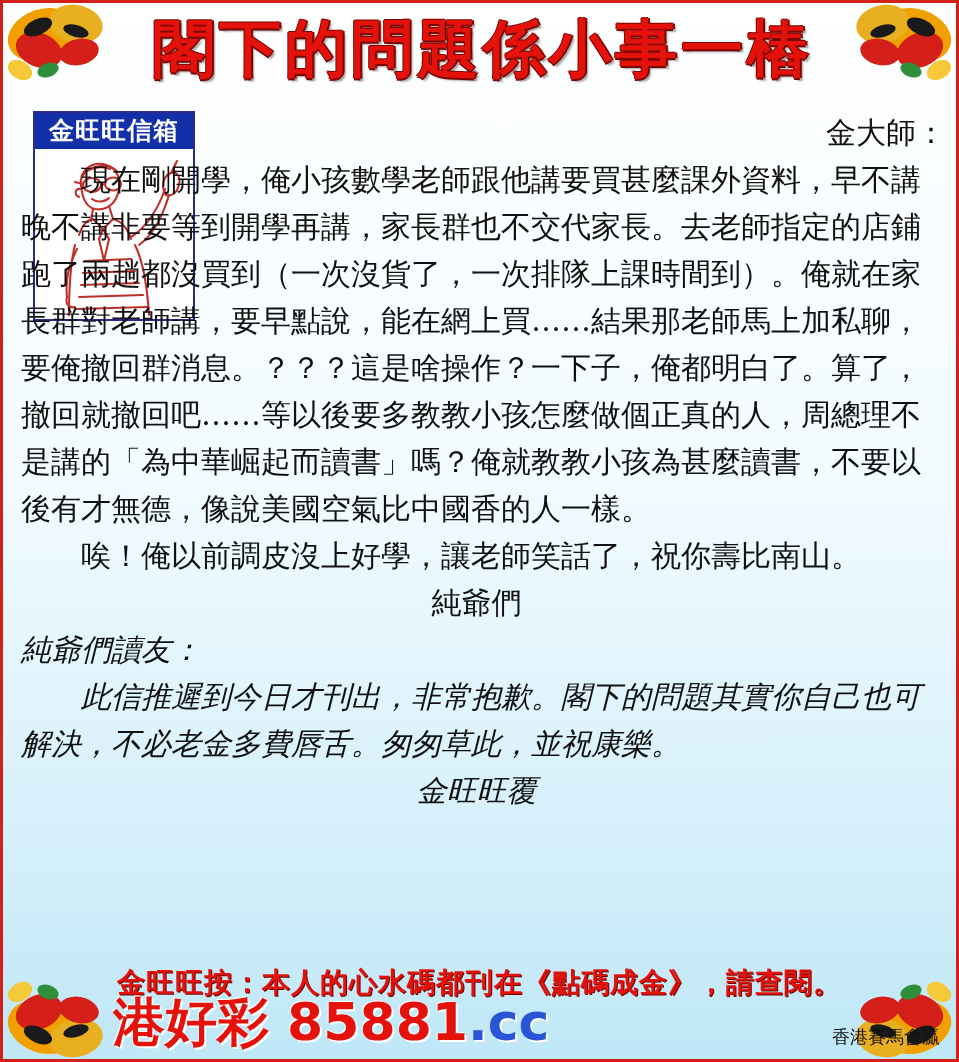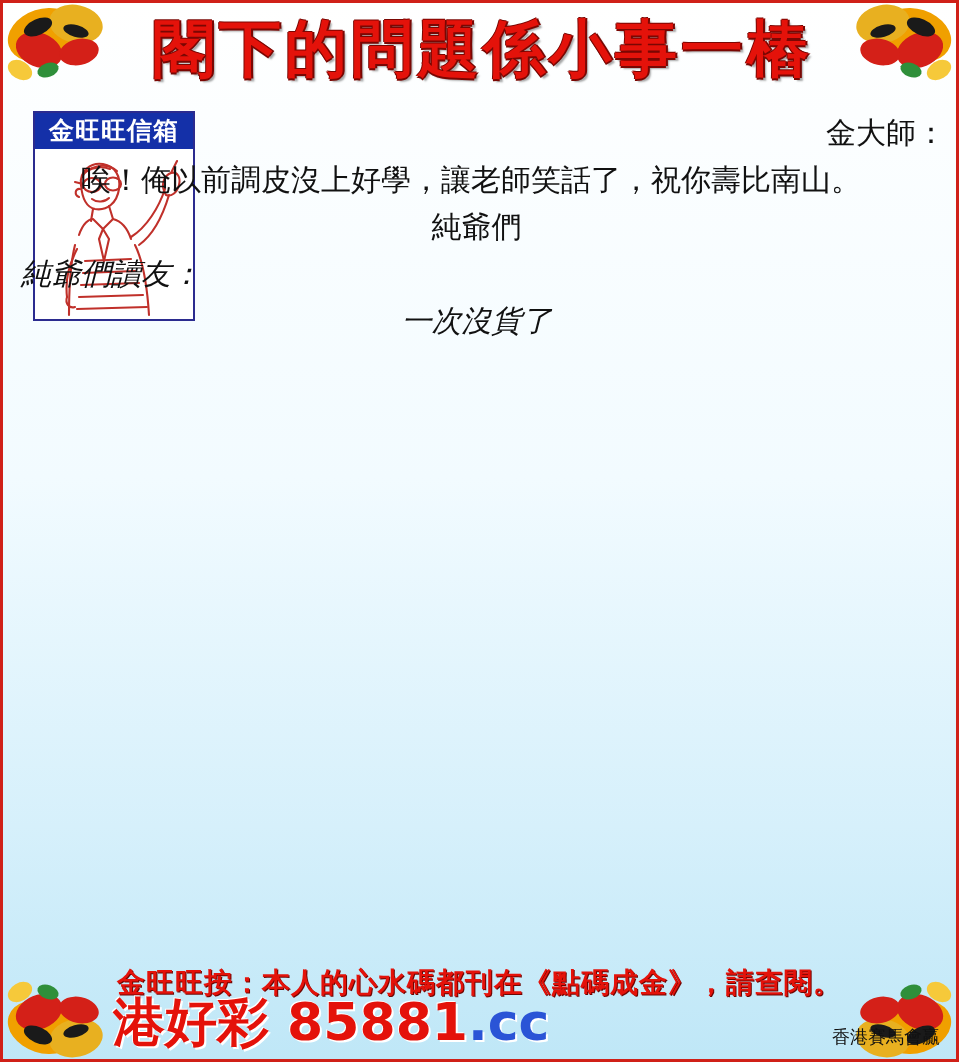--- a/index.html
+++ b/index.html
@@ -248,24 +248,26 @@
           <path d="M44 148 L108 146"></path>
           <path d="M42 160 L112 158"></path>
         </g>
       </svg>
     </div>
   </div>
 
   <div class="letter">
     <p class="wrap-right">金大師：</p>
     <p class="wrap-right indent" style="height:0;overflow:hidden"></p>
+    <p class="full indent" style="text-indent:2em; margin-top:0;">現在剛開學，俺小孩數學老師跟他講要買甚麼課外資料，早不講晚不講非要等到開學再講，家長群也不交代家長。去老師指定的店鋪跑了兩趟都沒買到（一次沒貨了，一次排隊上課時間到）。俺就在家長群對老師講，要早點說，能在網上買……結果那老師馬上加私聊，要俺撤回群消息。？？？這是啥操作？一下子，俺都明白了。算了，撤回就撤回吧……等以後要多教教小孩怎麼做個正真的人，周總理不是講的「為中華崛起而讀書」嗎？俺就教教小孩為甚麼讀書，不要以後有才無德，像說美國空氣比中國香的人一樣。</p>
     <p class="full indent">唉！俺以前調皮沒上好學，讓老師笑話了，祝你壽比南山。</p>
     <p class="sign">純爺們</p>
     <p class="reply">純爺們讀友：</p>
-    <p class="reply sign">一次沒貨了</p>
+    <p class="reply indent">此信推遲到今日才刊出，非常抱歉。閣下的問題其實你自己也可解決，不必老金多費唇舌。匆匆草此，並祝康樂。</p>
+    <p class="reply sign">金旺旺覆</p>
   </div>
 
   <div class="red-note">金旺旺按：本人的心水碼都刊在《點碼成金》，請查閱。</div>
 
   <div class="watermark">
     <span class="wm-cn">港好彩</span>
     <span class="wm-num">85881</span><span class="wm-dot">.cc</span>
   </div>
 
   <div class="footer-right">香港賽馬會贏</div>

